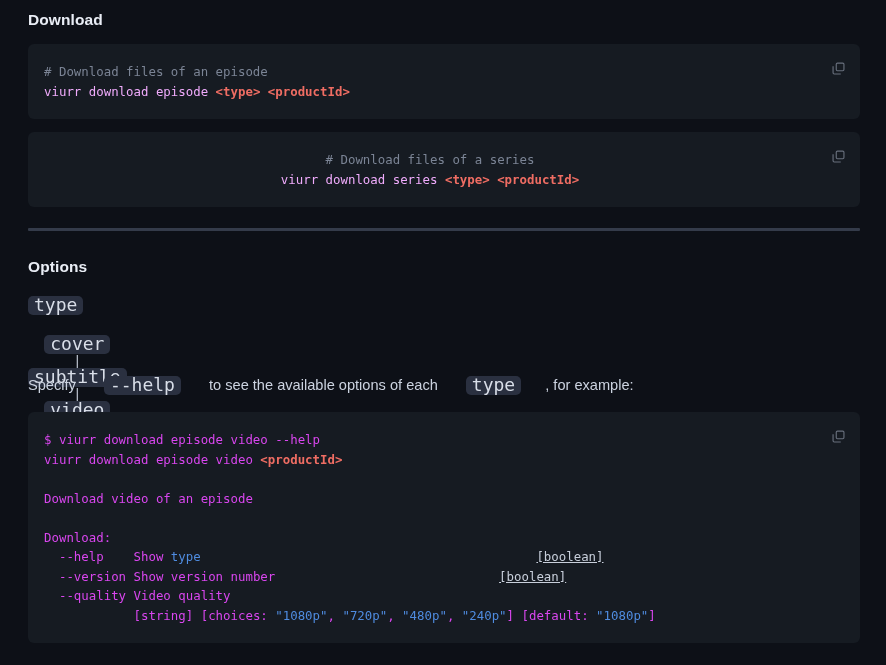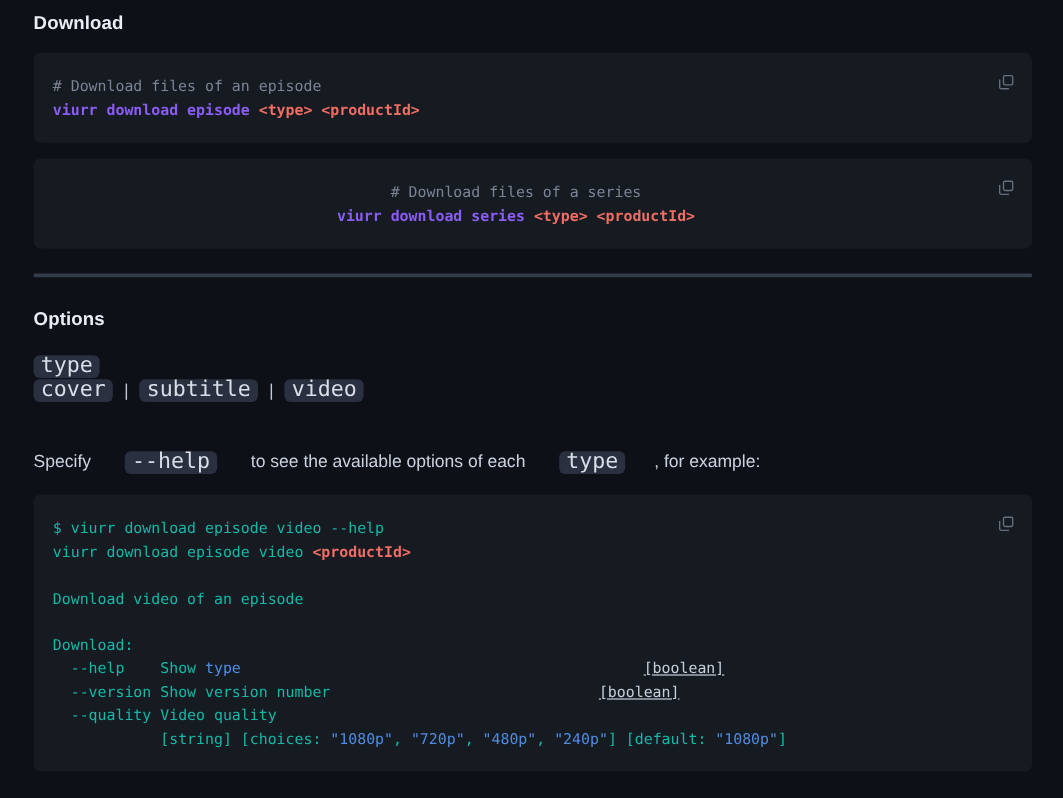--- a/index.html
+++ b/index.html
@@ -66,23 +66,23 @@
     display: flex;
     align-items: center;
     justify-content: center;
     cursor: pointer;
     opacity: 0.62;
   }
   .copy-btn svg { display: block; }
 
   
   .tok-comment { color: #7b8495; }
-  .tok-cmd     { color: #8b5cf6; font-weight: bold; }
+  .tok-cmd     { color: #f0abfc; font-weight: normal; }
   .tok-arg     { color: #ef6d63; font-weight: bold; }
-  .tok-plain   { color: #14b8a6; }
+  .tok-plain   { color: #d946ef; }
   .tok-blue    { color: #4f8ce0; }
   .tok-dim     { color: #c8cfdb; text-decoration: underline; }
 
   
   .divider {
     position: absolute;
     left: 28px;
     top: 228px;
     width: 832px;
     height: 3px;
@@ -103,21 +103,21 @@
     vertical-align: middle;
   }
   .chip-row {
     position: absolute;
     left: 28px;
     display: flex;
     align-items: center;
     gap: 0px;
   }
   .chip-row-type   { top: 296px; }
-  .chip-row-values { top: 316px; }
+  .chip-row-values { top: 335px; flex-direction: column; }
   .pipe {
     color: #c3cad6;
     font-family: "DejaVu Sans Mono", "Liberation Mono", monospace;
     font-size: 13.5px;
     padding: 0 7px;
     line-height: 14px;
   }
 
   
   .para {

